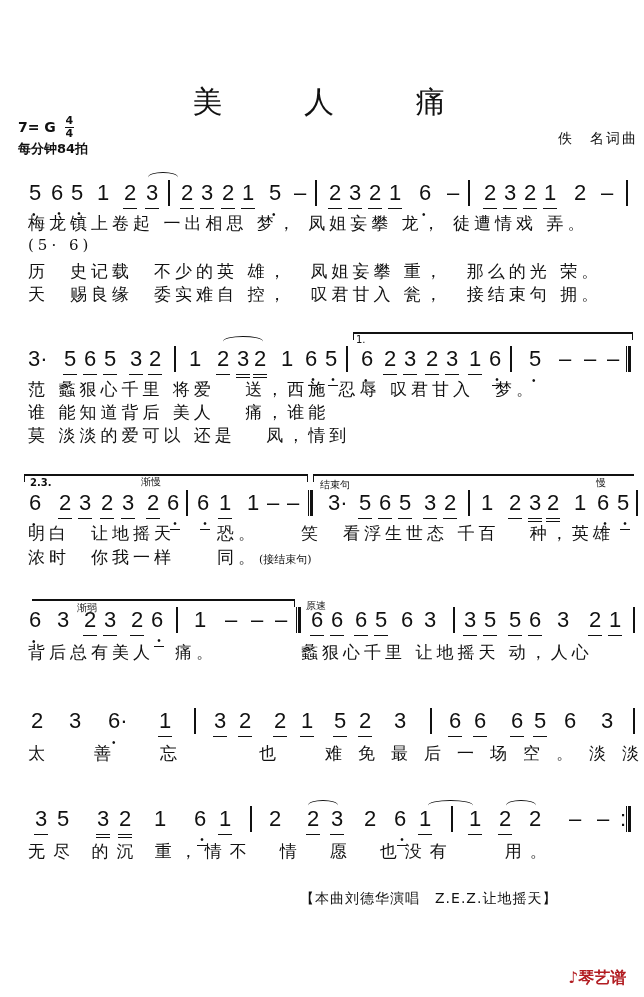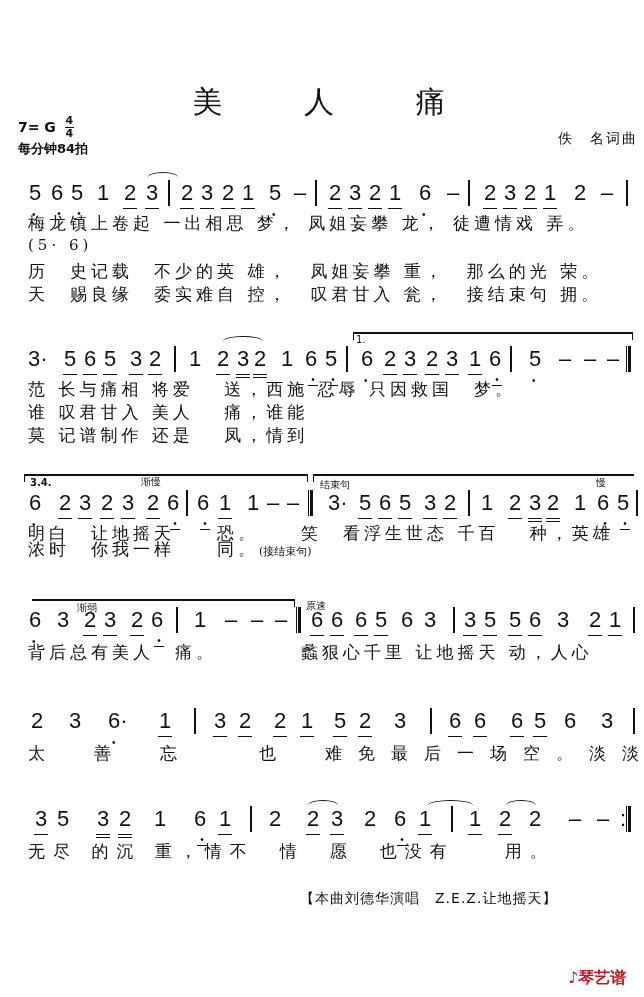--- a/index.html
+++ b/index.html
@@ -107,28 +107,28 @@
       <span class="n u1" style="left:417px">3</span>
     <span class="n u1" style="left:440px">1</span>
       <span class="n u1 dotb" style="left:460px">6</span>
     <span class="bar-l" style="left:482px"></span>
     <span class="n dotb" style="left:500px">5</span>
     <span class="n" style="left:530px">–</span>
       <span class="n" style="left:555px">–</span>
       <span class="n" style="left:578px">–</span>
     <span class="dbar" style="left:598px"></span>
   </div>
-  <div class="lyr" style="top:32px">范 长与痛相 将爱　 送，西施 忍辱 只因救国　梦。</div>
-  <div class="lyr" style="top:55px">谁 叹君甘入 美人　 痛，谁能</div>
-  <div class="lyr" style="top:78px">莫 记谱制作 还是　 凤，情到</div>
+  <div class="lyr" style="top:32px">范 蠡狠心千里 将爱　 送，西施 忍辱 叹君甘入　梦。</div>
+  <div class="lyr" style="top:55px">谁 能知道背后 美人　 痛，谁能</div>
+  <div class="lyr" style="top:78px">莫 淡淡的爱可以 还是　 凤，情到</div>
 </div>
 
 <div class="line" style="top:490px">
   <div class="bracket" style="left:-4px;width:282px;top:-16px"></div>
-  <div class="ann" style="left:2px;top:-13px;font-weight:bold">3.4.</div>
+  <div class="ann" style="left:2px;top:-13px;font-weight:bold">2.3.</div>
   <div class="bracket" style="left:285px;width:320px;top:-16px;border-right:none"></div>
   <div class="ann" style="left:113px;top:-15px">渐慢</div>
   <div class="ann" style="left:292px;top:-12px">结束句</div>
   <div class="ann" style="left:568px;top:-14px">慢</div>
   <div class="notes">
     <span class="n dotb" style="left:0">6</span>
     <span class="n u1" style="left:30px">2</span>
       <span class="n u1" style="left:50px">3</span>
     <span class="n u1" style="left:72px">2</span>
       <span class="n u1" style="left:93px">3</span>
@@ -151,21 +151,21 @@
     <span class="n" style="left:452px">1</span>
     <span class="n u1" style="left:480px">2</span>
       <span class="n u1 u2" style="left:500px">3</span>
       <span class="n u1 u2" style="left:518px">2</span>
     <span class="n" style="left:545px">1</span>
     <span class="n u1 dotb" style="left:568px">6</span>
       <span class="n u1 dotb" style="left:588px">5</span>
     <span class="bar-l" style="left:608px"></span>
   </div>
   <div class="lyr" style="top:32px">明白　让地摇天　　恐。　　笑　看浮生世态 千百　 种，英雄</div>
-  <div class="lyr" style="top:48px"><span>浓时　你我一样　　同。</span><span style="font-size:11px;letter-spacing:0">(接结束句)</span></div>
+  <div class="lyr" style="top:56px"><span>浓时　你我一样　　同。</span><span style="font-size:11px;letter-spacing:0">(接结束句)</span></div>
 </div>
 
 <div class="line" style="top:607px">
   <div class="bracket" style="left:4px;width:262px;top:-8px;border-left:none"></div>
   <div class="ann" style="left:49px;top:-6px">渐弱</div>
   <div class="ann" style="left:278px;top:-8px">原速</div>
   <div class="notes">
     <span class="n dotb" style="left:0">6</span>
       <span class="n" style="left:28px">3</span>
     <span class="n u1" style="left:55px">2</span>

